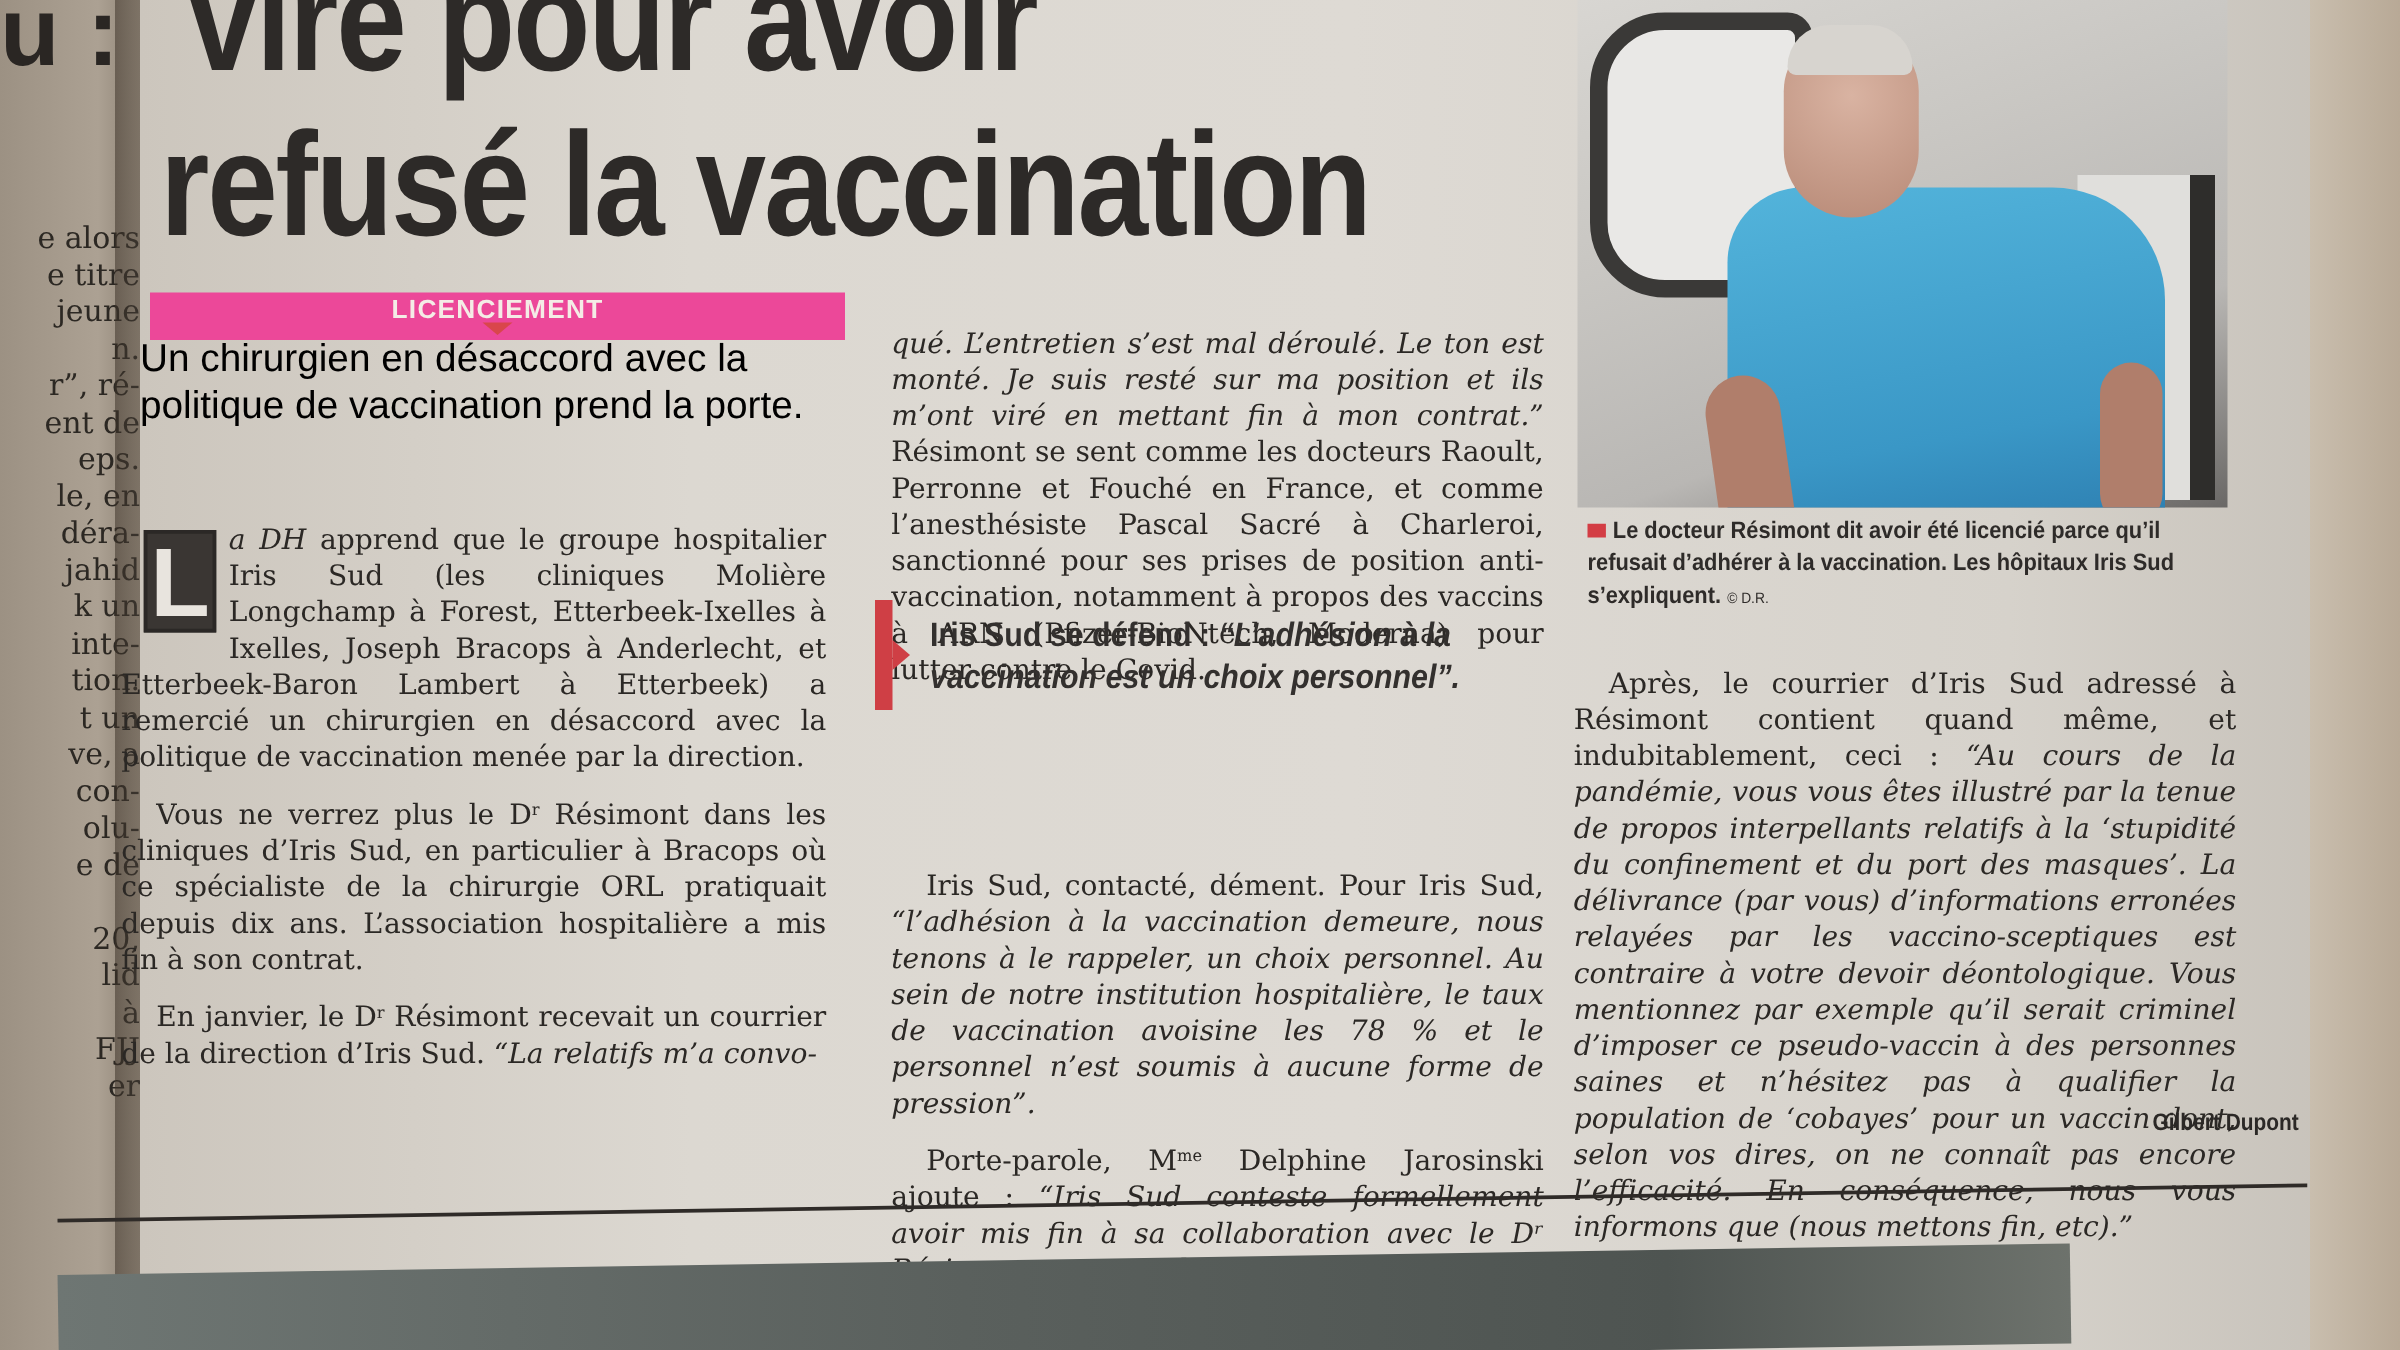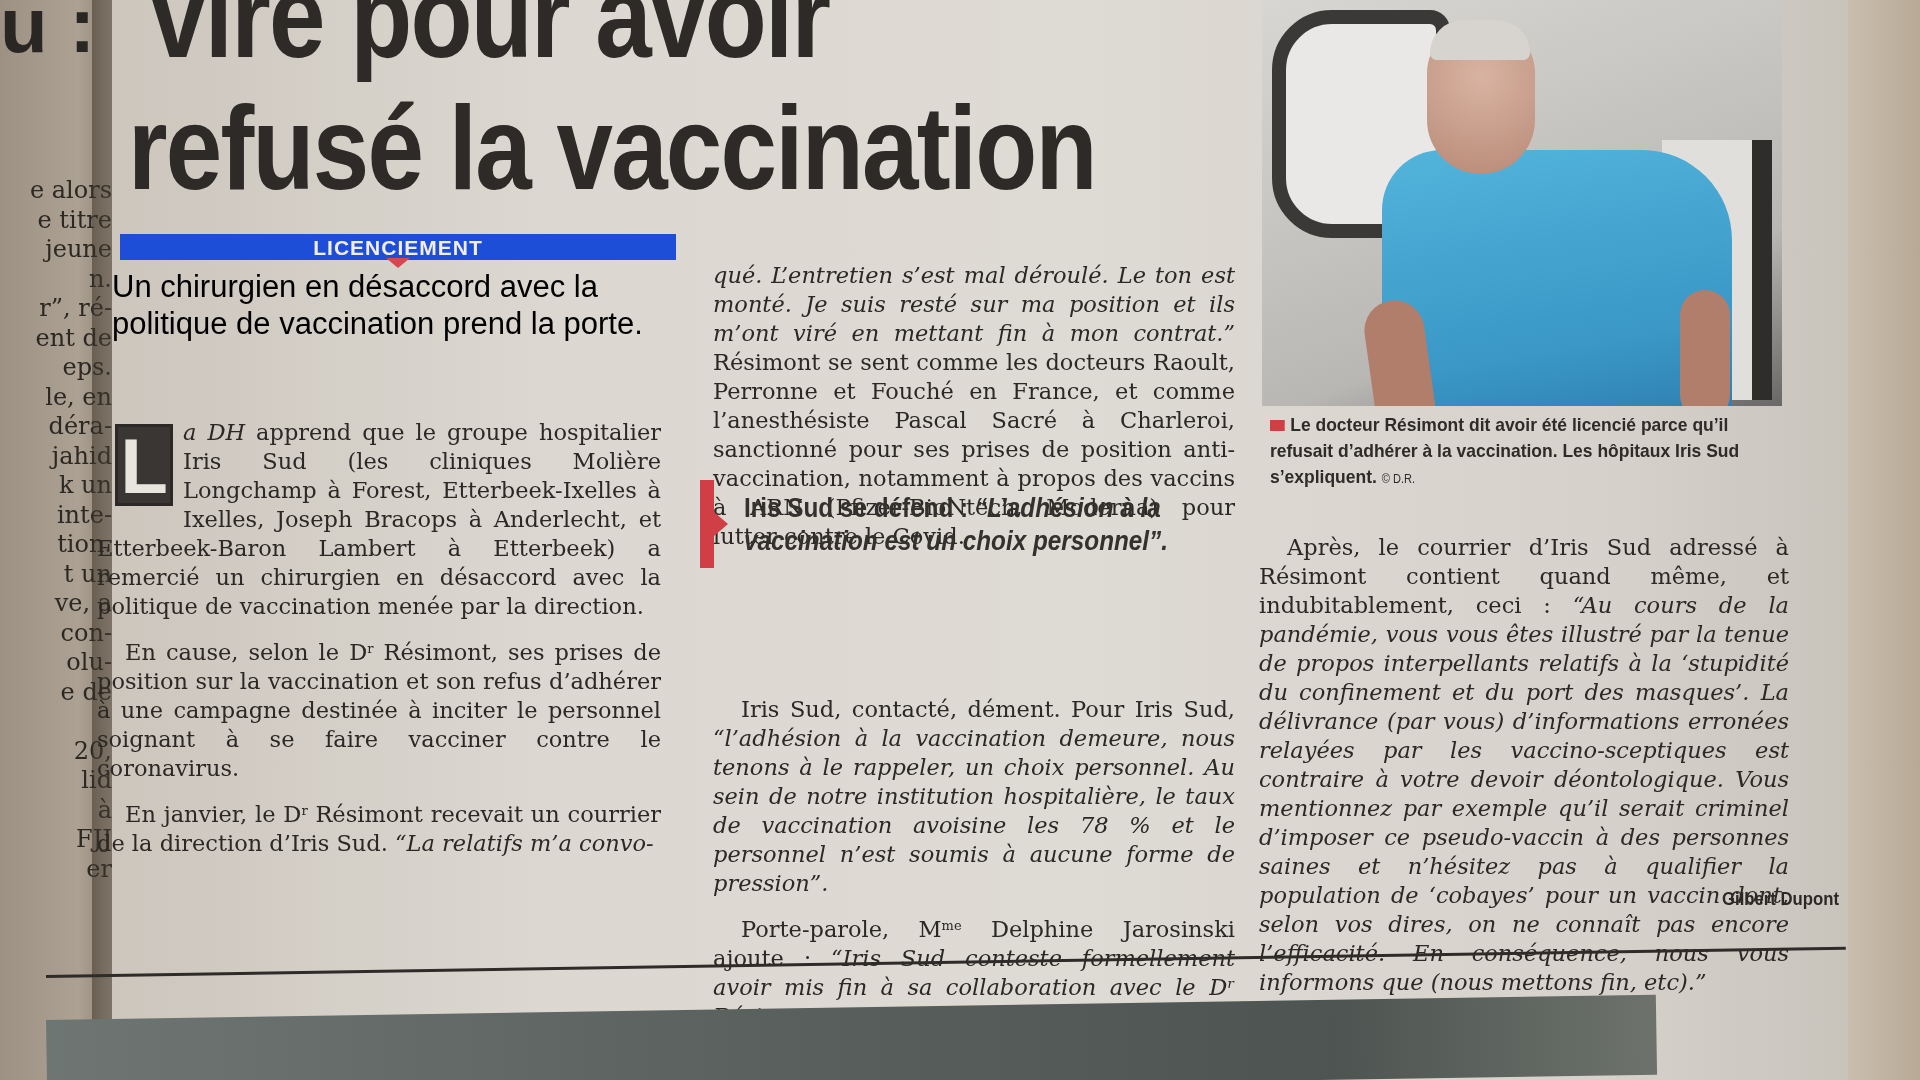--- a/index.html
+++ b/index.html
@@ -15,21 +15,21 @@
        background:linear-gradient(90deg,rgba(60,50,40,.55),rgba(120,110,100,.2) 60%,rgba(0,0,0,0));}
   
   .page{position:absolute;left:112px;top:0;width:1760px;height:1080px;
        background:linear-gradient(90deg,#ccc6bd 0%,#dcd8d1 25%,#dedad4 55%,#d6d2cb 85%,#c7c2ba 100%);}
   .right-edge{position:absolute;left:1848px;top:0;width:72px;height:1080px;
        background:linear-gradient(90deg,#c9beae,#b8a996);}
   .headline{position:absolute;font-family:"Liberation Sans",sans-serif;font-weight:bold;
        color:#2d2a28;letter-spacing:-2px;transform:scaleX(.86);transform-origin:left top;white-space:nowrap;}
   .h1{left:150px;top:-52px;font-size:118px;}
   .h2{left:128px;top:80px;font-size:118px;}
-  .rubric-bar{position:absolute;left:120px;top:234px;width:556px;height:26px;background:#1d4ed8;}
+  .rubric-bar{position:absolute;left:120px;top:234px;width:556px;height:38px;background:#ec4899;}
   .rubric-bar .label{position:absolute;left:0;right:0;top:2px;text-align:center;color:#f4ece6;
        font-family:"Liberation Sans",sans-serif;font-weight:bold;font-size:21px;letter-spacing:1px;}
   .rubric-notch{position:absolute;left:386px;top:258px;width:0;height:0;border-left:12px solid transparent;
        border-right:12px solid transparent;border-top:10px solid #d9464b;}
   .deck{position:absolute;left:112px;top:268px;width:560px;font-family:"Liberation Sans",sans-serif;
        font-size:31px;line-height:37px;color:#000000;}
   .col{position:absolute;font-size:22.5px;line-height:29px;text-align:justify;color:#2b2825;}
   .col p{margin:13px;}
   .col .ind{text-indent:28px;}
   .c1{left:84px;top:405px;width:590px;}
@@ -113,21 +113,21 @@
   <div class="label">LICENCIEMENT</div>
 </div>
 <div class="rubric-notch"></div>
 
 <div class="deck">Un chirurgien en désaccord avec la politique de vaccination prend la porte.</div>
 
 <div class="col c1">
   <p>
     <span class="dropcap">L</span><i>a DH</i><span> apprend que le groupe hospitalier Iris Sud (les cliniques Molière Longchamp à Forest, Etterbeek-Ixelles à Ixelles, Joseph Bracops à Anderlecht, et Etterbeek-Baron Lambert à Etterbeek) a remercié un chirurgien en désaccord avec la politique de vaccination menée par la direction.</span>
   </p>
-  <p class="ind"><span>En cause, selon le D</span><sup>r</sup><span> Résimont, ses prises de position sur la vaccination et son refus d’adhérer à une campagne destinée à inciter le personnel soignant à se faire vacciner contre le coronavirus.</span></p>
+  <p class="ind"><span>Vous ne verrez plus le D</span><sup>r</sup><span> Résimont dans les cliniques d’Iris Sud, en particulier à Bracops où ce spécialiste de la chirurgie ORL pratiquait depuis dix ans. L’association hospitalière a mis fin à son contrat.</span></p>
   <p class="ind"><span>En janvier, le D</span><sup>r</sup><span> Résimont recevait un courrier de la direction d’Iris Sud. </span><i>“La relatifs m’a convo-</i></p>
 </div>
 
 <div class="col c2">
   <p><i>qué. L’entretien s’est mal déroulé. Le ton est monté. Je suis resté sur ma position et ils m’ont viré en mettant fin à mon contrat.”</i><span> Résimont se sent comme les docteurs Raoult, Perronne et Fouché en France, et comme l’anesthésiste Pascal Sacré à Charleroi, sanctionné pour ses prises de position anti-vaccination, notamment à propos des vaccins à ARN (Pfizer-BioNtech, Moderna) pour lutter contre le Covid.</span></p>
   <div style="height:118px"></div>
   <p class="ind"><span>Iris Sud, contacté, dément. Pour Iris Sud, </span><i>“l’adhésion à la vaccination demeure, nous tenons à le rappeler, un choix personnel. Au sein de notre institution hospitalière, le taux de vaccination avoisine les 78 % et le personnel n’est soumis à aucune forme de pression”.</i></p>
   <p class="ind"><span>Porte-parole, M</span><sup>me</sup><span> Delphine Jarosinski ajoute : </span><i>“Iris Sud conteste formellement avoir mis fin à sa collaboration avec le Dʳ Résimont parce qu’il refusait d’adhérer à une campagne de sensibilisation à la vaccination contre le Covid.”</i></p>
 </div>
 

